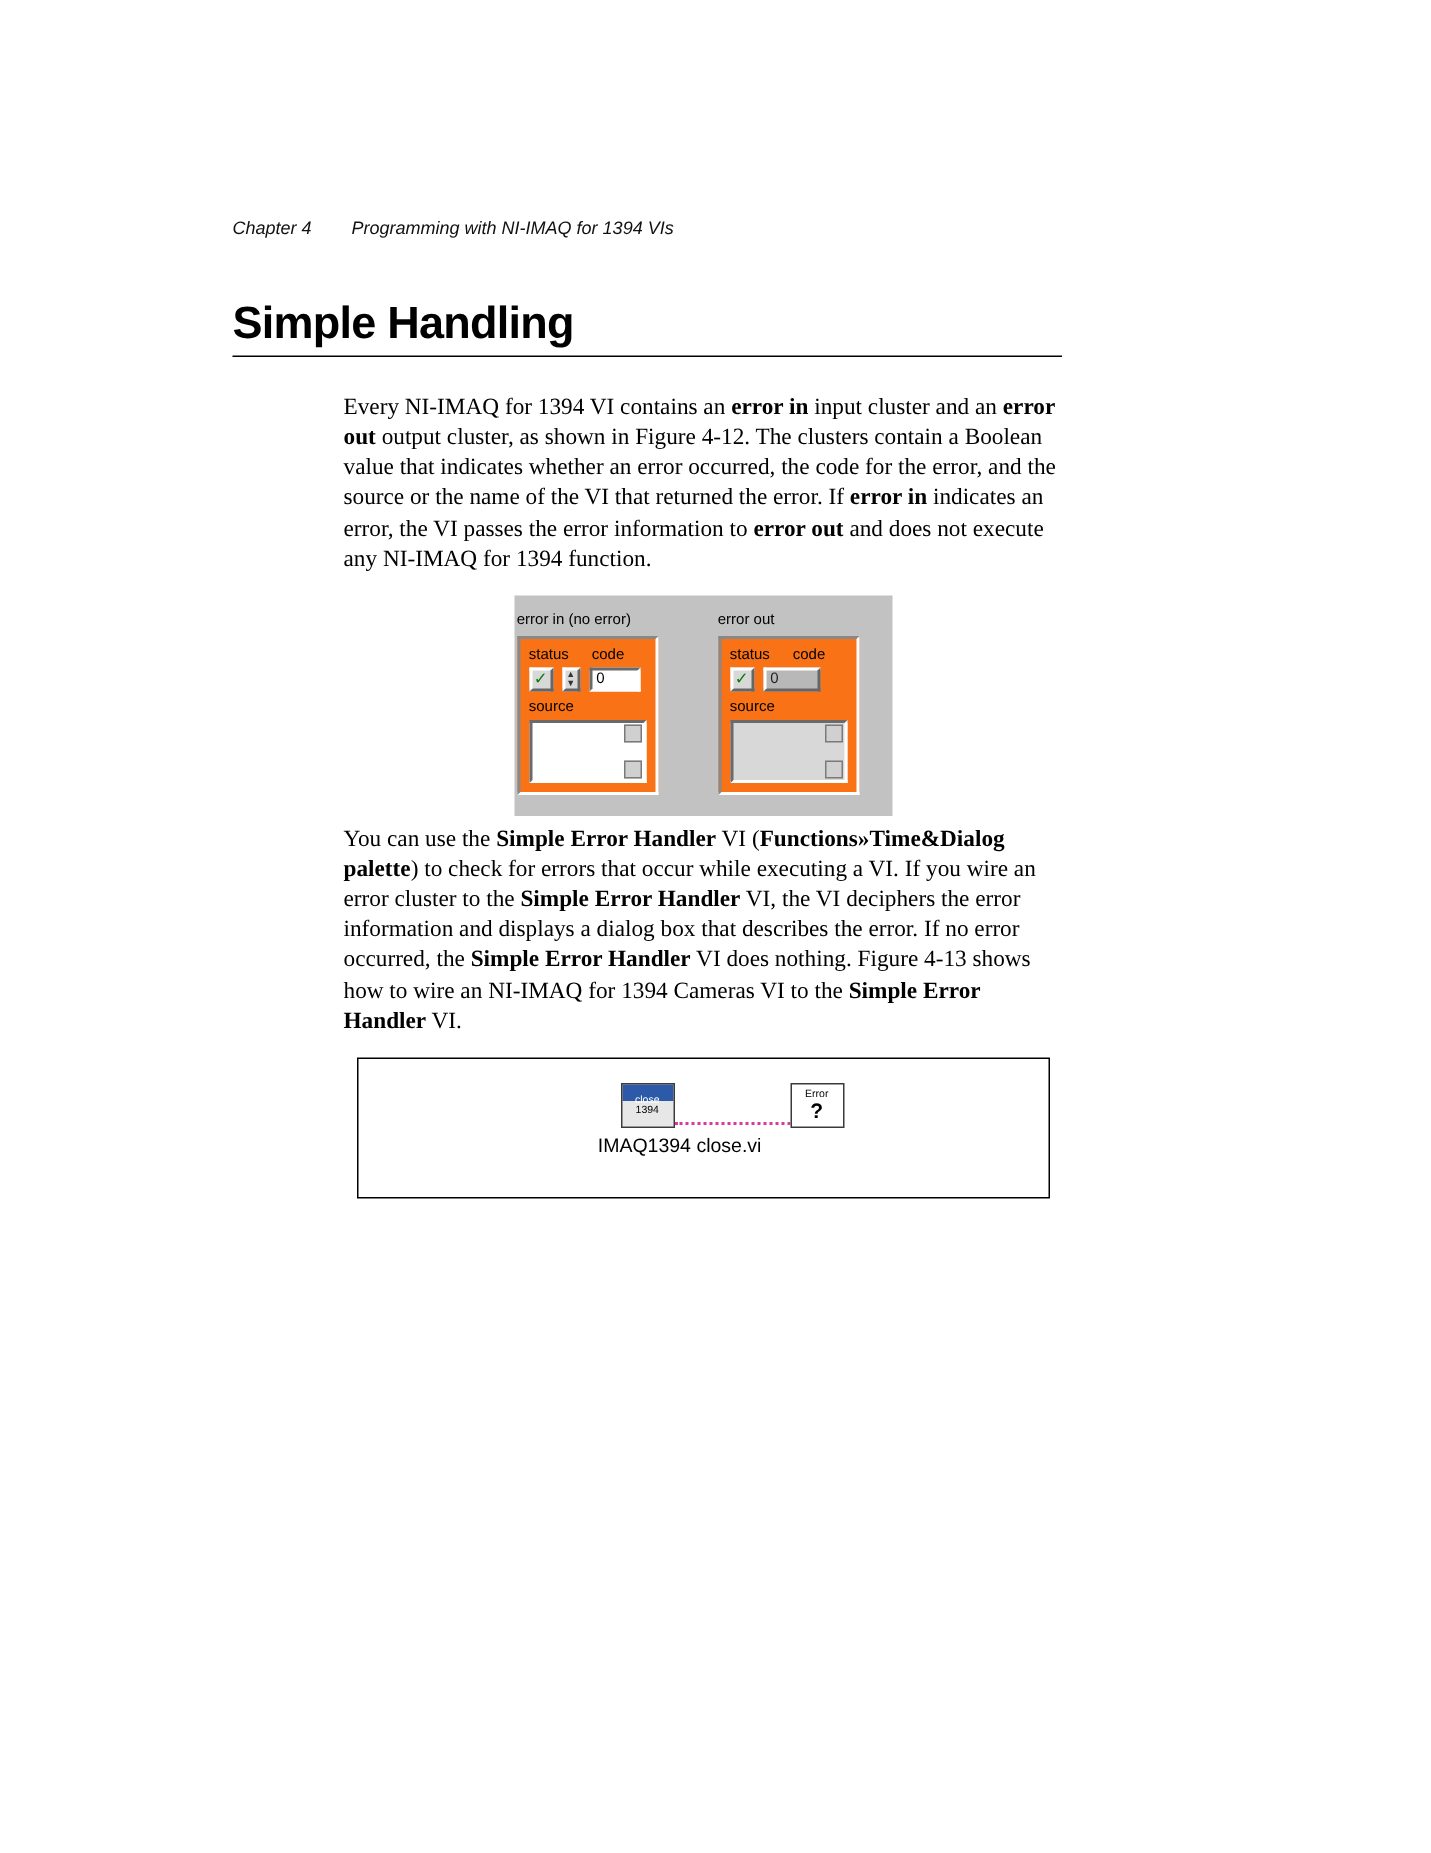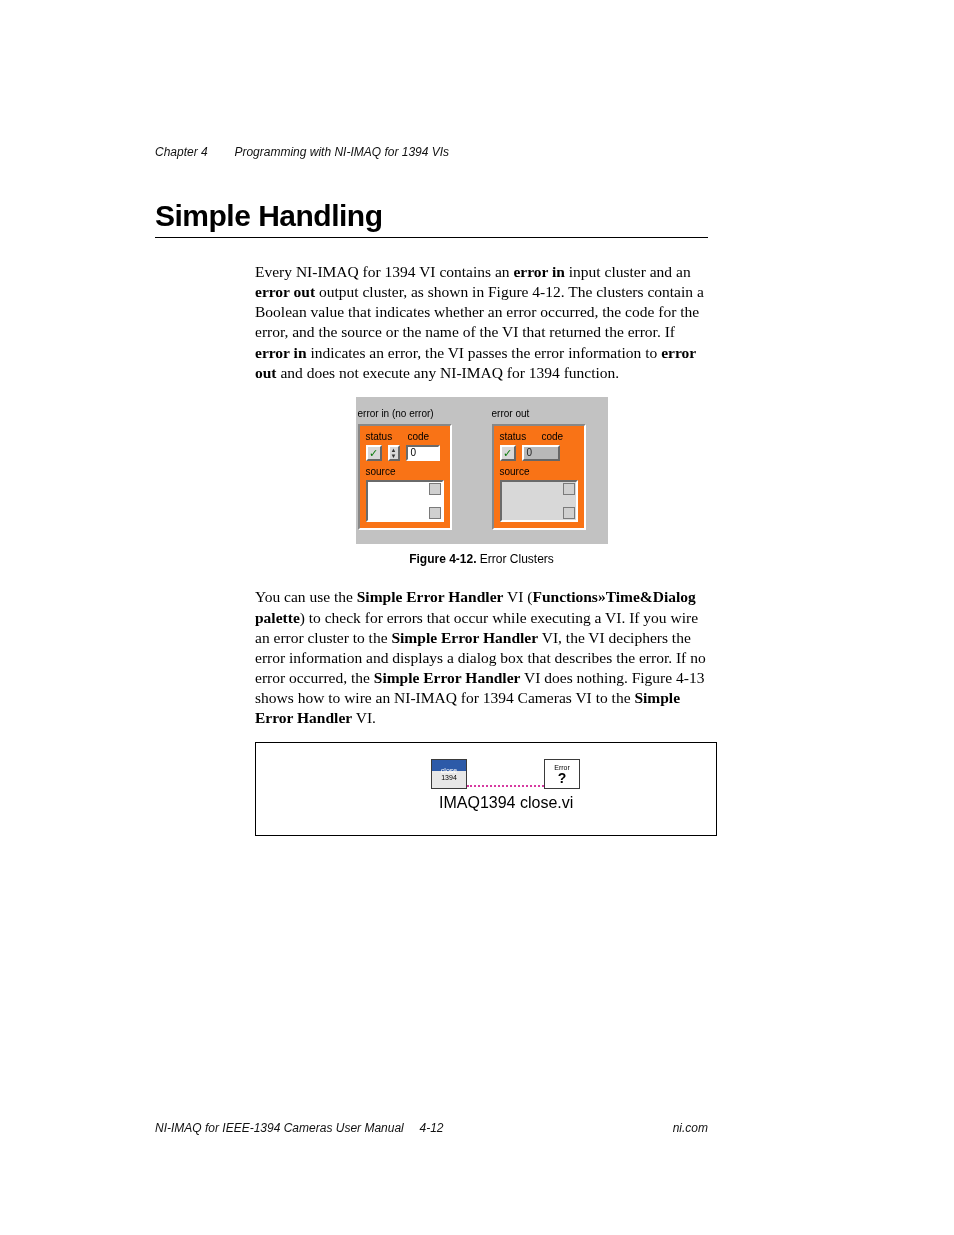--- a/index.html
+++ b/index.html
@@ -31,21 +31,21 @@
     font-size: 30px;
     letter-spacing: -0.5px;
     margin: 0 0 4px 0;
   }
   hr.rule {
     border: none;
     border-top: 1px solid #000;
     margin: 0 0 24px 0;
   }
   .body-block {
-    margin-left: 100px;
+    margin-left: 74px;
     font-size: 15.5px;
     line-height: 1.30;
   }
   .body-block p { margin: 0 0 14px 0; }
 
   .fig-wrap { text-align: center; margin: 10px 0 6px 0; }
   .fig-caption {
     font-family: Arial, Helvetica, sans-serif;
     font-size: 12px;
     text-align: center;
@@ -124,22 +124,22 @@
   }
   .bd-icon.close { left:175px; top:16px; background:linear-gradient(#2d5aa8 40%, #e7e7e7 40%); color:#fff;}
   .bd-icon.close .lbl2{ color:#000; }
   .bd-icon.err   { left:288px; top:16px; }
   .bd-icon.err .q { font-size:14px; font-weight:bold; }
   .bd-wire {
     position:absolute; top:42px; left:211px; width:77px; height:0;
     border-top:2px dotted #d63aa0;
   }
   .bd-caption {
-    position:absolute; top:50px; left:183px;
-    font-size:16px; color:#000;
+    position:absolute; top:50px; left:160px;
+    font-size:13px; color:#000;
   }
 
   
   .footer {
     position:absolute; left:155px; right:150px; bottom:100px;
     font-family: Arial, Helvetica, sans-serif;
     font-style: italic; font-size: 12px; color:#111;
     display:flex;
   }
   .footer .l{ flex:1; text-align:left;}
@@ -202,23 +202,20 @@
               </div>
               <div class="lbl">source</div>
               <div class="srcbox srcbox-ro">
                 <div class="mini-scroll up"></div>
                 <div class="mini-scroll dn"></div>
               </div>
             </div>
           </div>
         </div>
       </div>
-    </div>
-    <div class="fig-caption">
-      <span class="bold">Figure 4-12.  </span><span>Error Clusters</span>
     </div>
 
     <p>
       <span>You can use the </span><b>Simple Error Handler</b><span> VI (</span><b>Functions»Time&amp;Dialog palette</b><span>) to check for errors that occur while executing a VI. If you wire an error cluster to the </span><b>Simple Error Handler</b><span> VI, the VI deciphers the error information and displays a dialog box that describes the error. If no error occurred, the </span><b>Simple Error Handler</b><span> VI does nothing. Figure 4-13 shows how to wire an NI-IMAQ for 1394 Cameras VI to the </span><b>Simple Error Handler</b><span> VI.</span>
     </p>
 
     <div class="fig-wrap">
       <div class="bd-outer">
         <div class="bd-icon close">
           <span>close</span>
@@ -228,19 +225,14 @@
         <div class="bd-icon err">
           <span>Error</span>
           <span class="q">?</span>
         </div>
         <div class="bd-caption">IMAQ1394 close.vi</div>
       </div>
     </div>
 
   </div>
 
-  <div class="footer">
-    <span class="l">NI-IMAQ for IEEE-1394 Cameras User Manual</span>
-    <span class="c">4-12</span>
-    <span class="r">ni.com</span>
-  </div>
 
 </div>
 
 </body></html>

